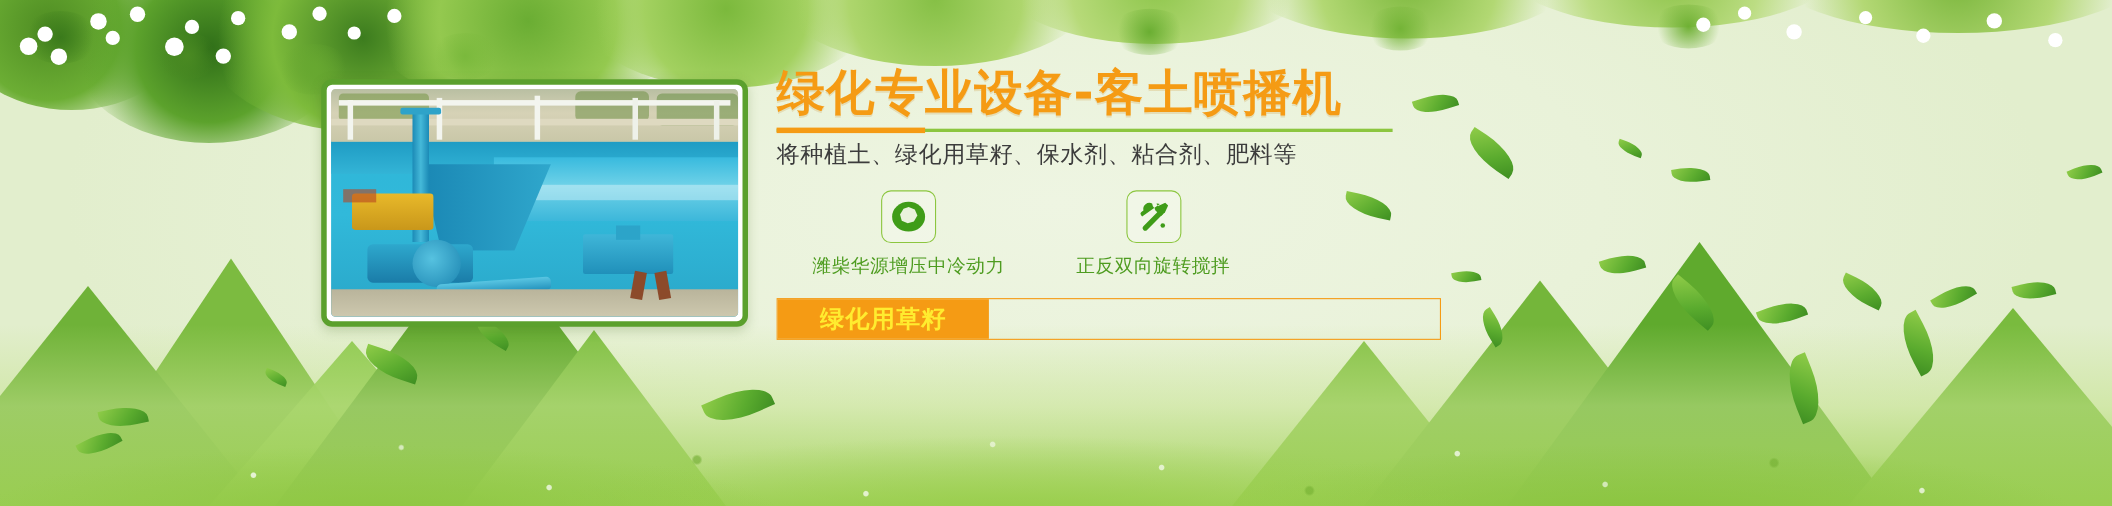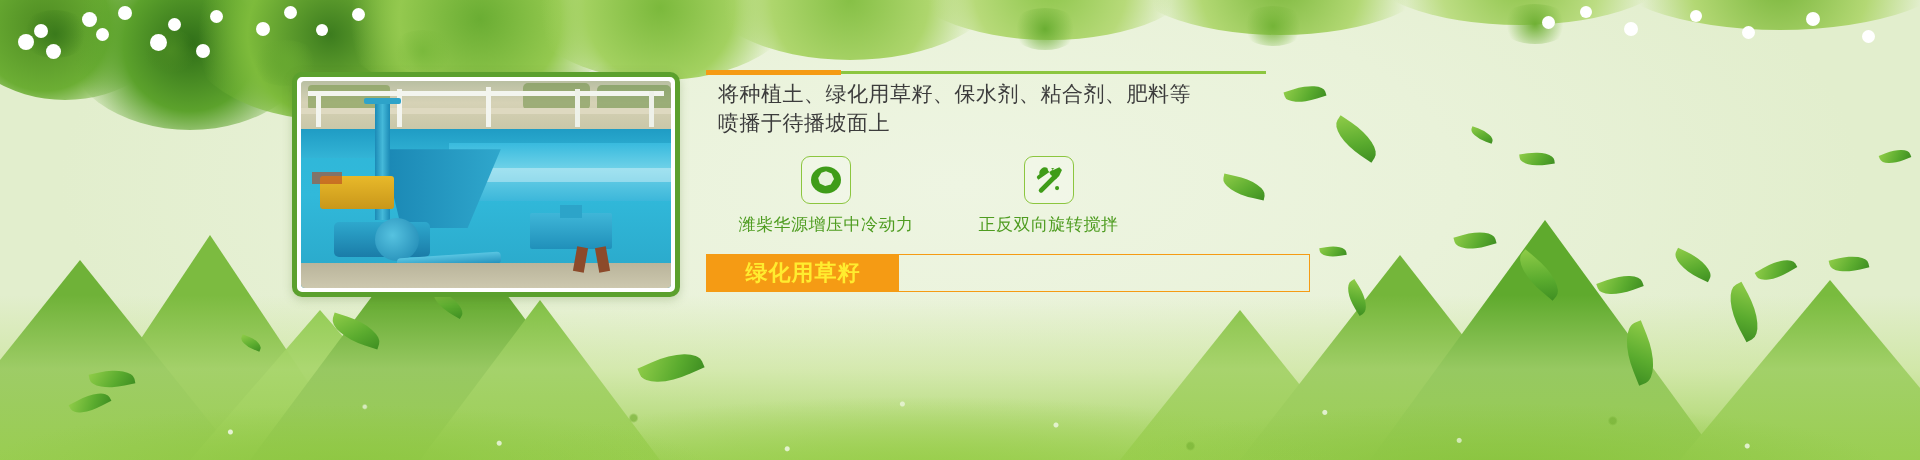--- a/index.html
+++ b/index.html
@@ -76,21 +76,21 @@
   
   .content{position:absolute;left:706px;top:62px;width:600px;}
   .title{
     font-size:44px;font-weight:bold;color:#f59b14;letter-spacing:1px;
     line-height:1.05;white-space:nowrap;
     text-shadow:0 2px 0 rgba(200,120,0,.18);
   }
   .divider{position:relative;width:560px;height:3px;margin:9px 0 6px 0;background:#8cc63f;}
   .divider::before{content:"";position:absolute;left:0;top:-1px;width:135px;height:5px;background:#f59b14;}
   .subtitle{
-    font-size:21px;color:#3c3c3c;line-height:1.38;letter-spacing:.5px;white-space:nowrap;margin-left:12px;
+    font-size:21px;color:#3c3c3c;line-height:1.38;letter-spacing:.5px;white-space:nowrap;
   }
 
   
   .features{display:flex;align-items:flex-start;margin-top:18px;}
   .feature{display:flex;flex-direction:column;align-items:center;}
   .feat-icon{
     width:48px;height:46px;border:1.5px solid #8cc63f;border-radius:9px;
     display:flex;align-items:center;justify-content:center;
     background:rgba(255,255,255,.22);
   }
@@ -246,26 +246,26 @@
       <div class="ph" style="left:70%;top:60%;width:6%;height:6%;background:#2ca4c9;"></div>
 
       <div class="ph" style="left:0;top:88%;width:100%;height:12%;background:linear-gradient(to bottom,#b9b49b,#cdc8ae);"></div>
       <div class="ph" style="left:74%;top:80%;width:3%;height:12%;background:#8c4a2a;transform:rotate(10deg);"></div>
       <div class="ph" style="left:80%;top:80%;width:3%;height:12%;background:#8c4a2a;transform:rotate(-10deg);"></div>
     </div>
   </div>
 
   <div class="content">
 
+    <div class="title">绿化专业设备-客土喷播机</div>
 
     <div class="divider"></div>
 
     <div class="subtitle">
       <div>将种植土、绿化用草籽、保水剂、粘合剂、肥料等</div>
-      <div>喷播于待播坡面上</div>
     </div>
 
     <div class="features">
 
 
       <div class="feature" style="width:240px;">
         <div class="feat-icon">
           <svg width="34" height="32" viewBox="0 0 34 32" aria-hidden="true">
             <ellipse cx="17" cy="16" rx="15" ry="13.5" fill="#3f9c18"></ellipse>
             <path d="M17 7.2 l5.6 2.2 l2.4 5.6 l-3.2 5.4 l-5.6 1.6 l-5.4 -2.4 l-1.6 -5.6 l3.2 -5.2 z" fill="#e9f3dc"></path>

